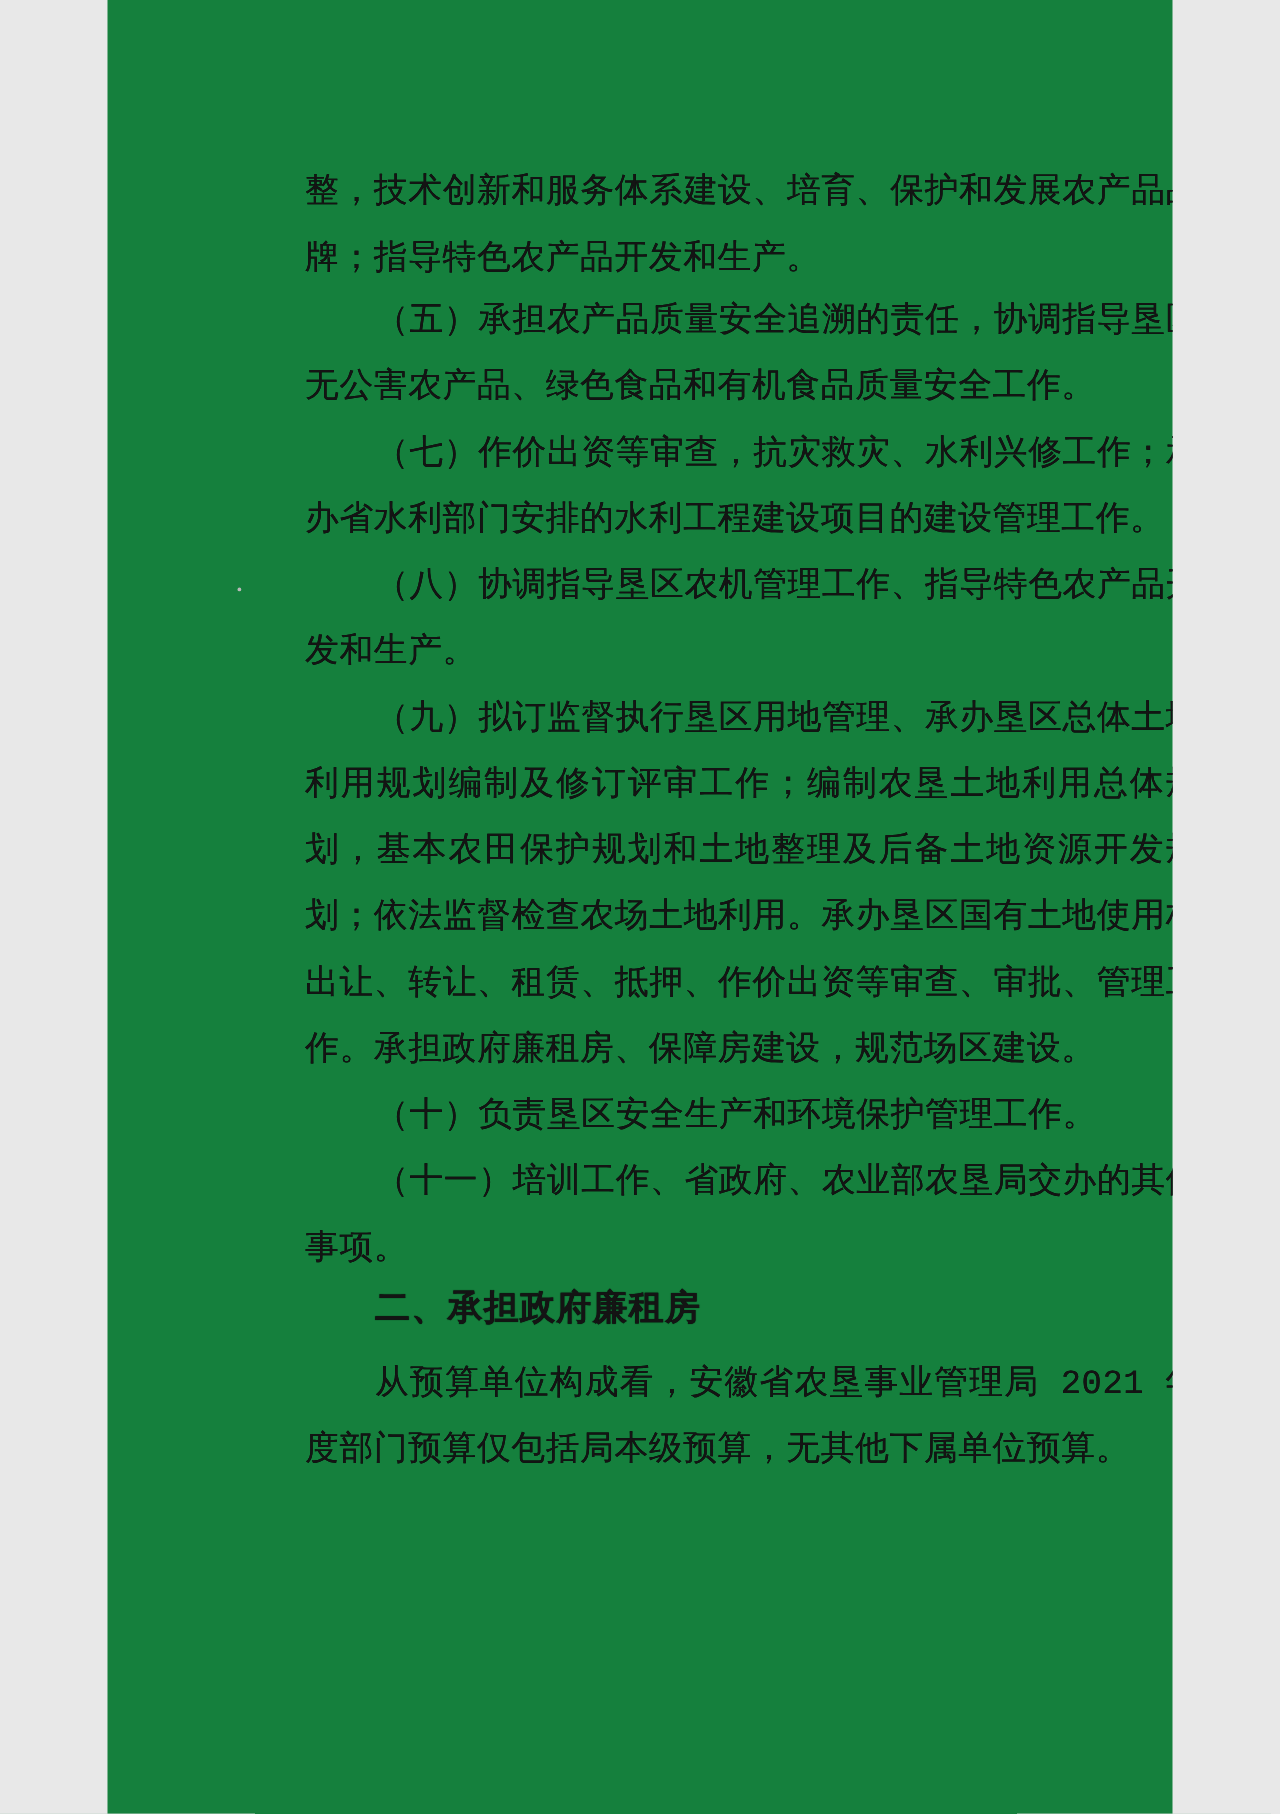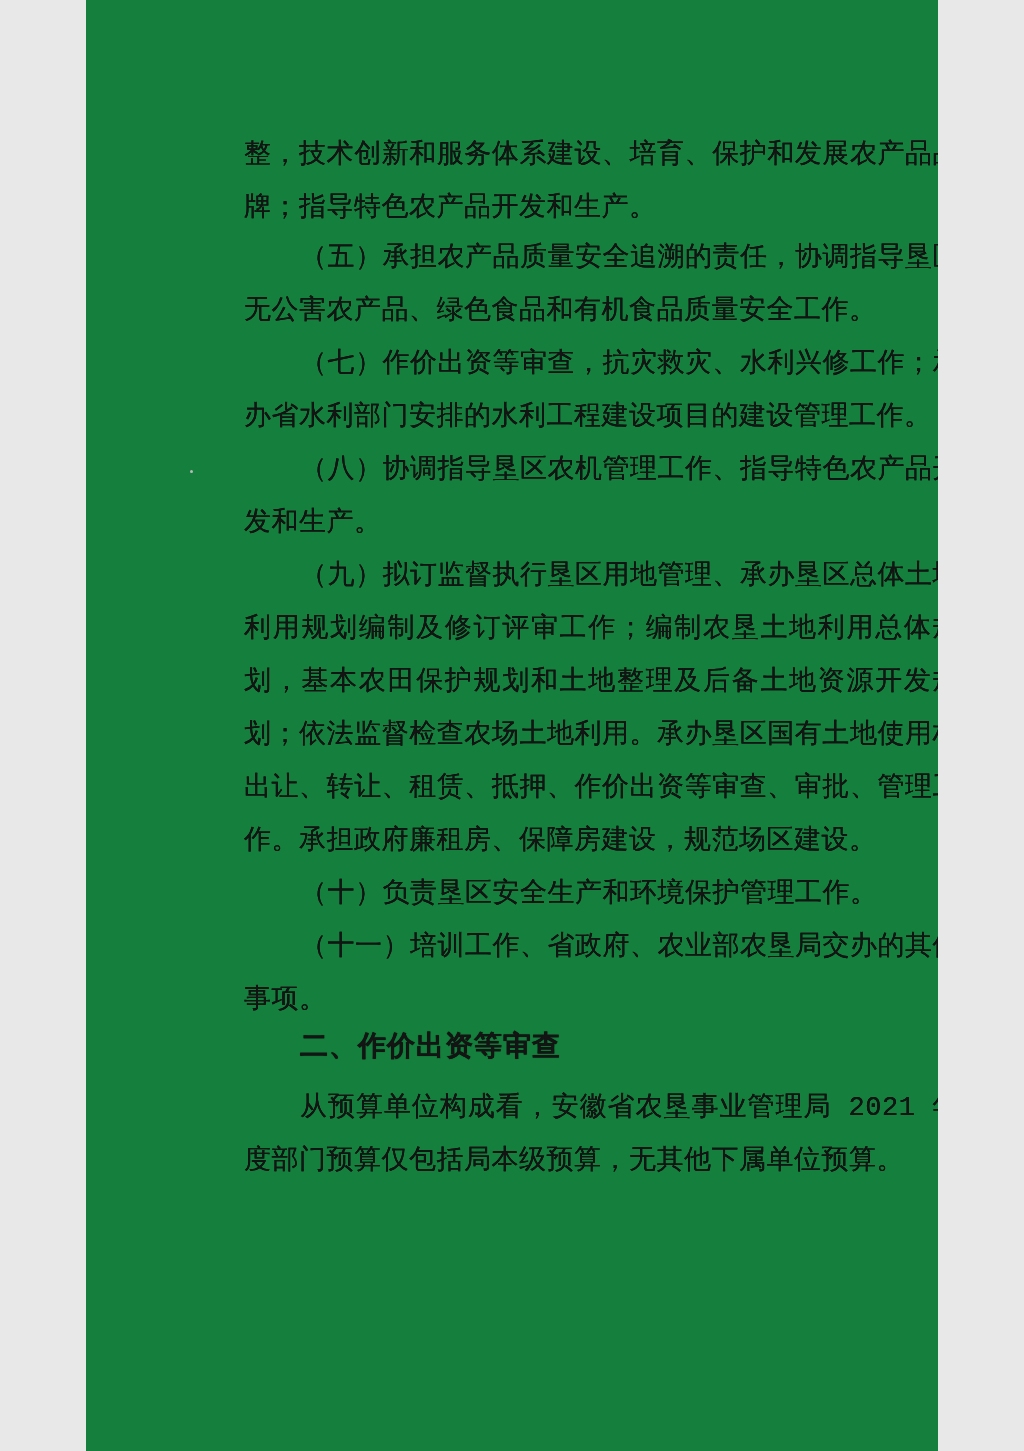--- a/index.html
+++ b/index.html
@@ -69,19 +69,19 @@
 
 <div class="page">
   <div class="content">
       <p class="para body">整，技术创新和服务体系建设、培育、保护和发展农产品品牌；指导特色农产品开发和生产。</p>
       <p class="para body indent">（五）承担农产品质量安全追溯的责任，协调指导垦区无公害农产品、绿色食品和有机食品质量安全工作。</p>
       <p class="para body indent">（七）作价出资等审查，抗灾救灾、水利兴修工作；承办省水利部门安排的水利工程建设项目的建设管理工作。</p>
       <p class="para body indent">（八）协调指导垦区农机管理工作、指导特色农产品开发和生产。</p>
       <p class="para body indent">（九）拟订监督执行垦区用地管理、承办垦区总体土地利用规划编制及修订评审工作；编制农垦土地利用总体规划，基本农田保护规划和土地整理及后备土地资源开发规划；依法监督检查农场土地利用。承办垦区国有土地使用权出让、转让、租赁、抵押、作价出资等审查、审批、管理工作。承担政府廉租房、保障房建设，规范场区建设。</p>
       <p class="para body indent">（十）负责垦区安全生产和环境保护管理工作。</p>
       <p class="para body indent">（十一）培训工作、省政府、农业部农垦局交办的其他事项。</p>
-      <p class="para heading indent">二、作价出资等审查</p>
+      <p class="para heading indent">二、承担政府廉租房</p>
       <p class="para body indent">从预算单位构成看，安徽省农垦事业管理局 2021 年度部门预算仅包括局本级预算，无其他下属单位预算。</p>
     </div>
   <div class="scan-speck speck-1"></div>
   <div class="scan-speck speck-2"></div>
   <div class="page-number">5</div>
 </div>
 
 </body></html>

